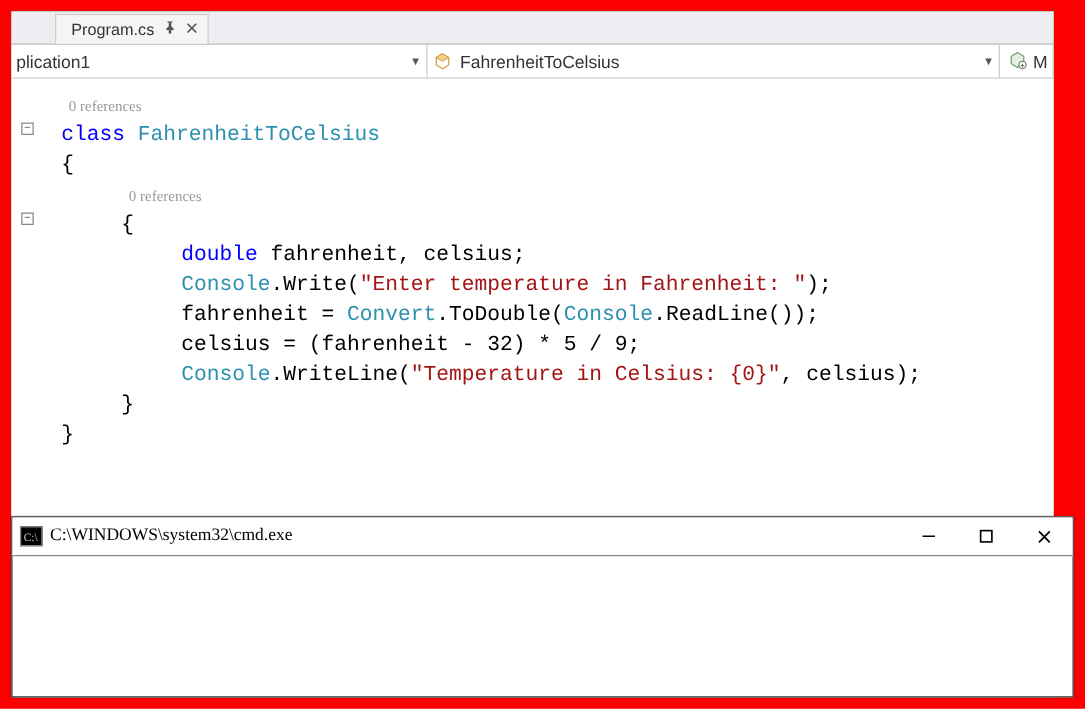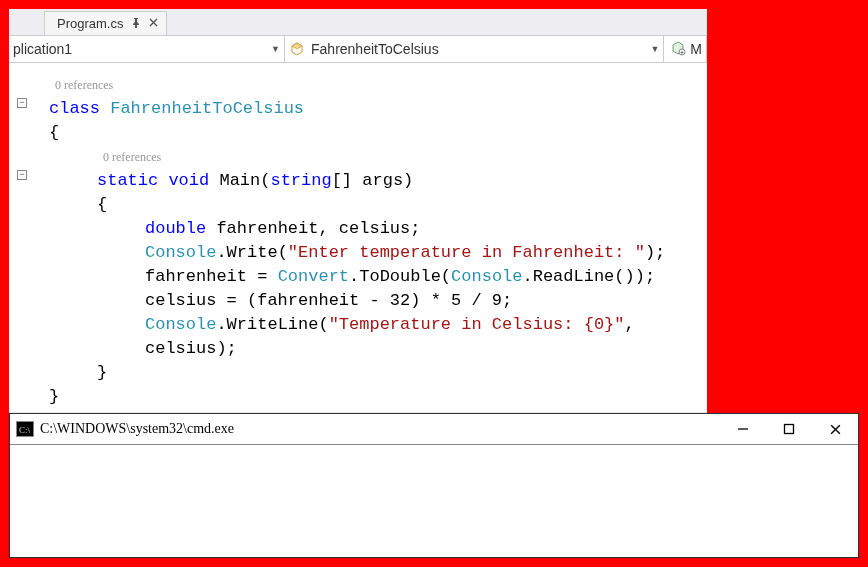--- a/index.html
+++ b/index.html
@@ -5,21 +5,21 @@
     * { box-sizing: border-box; margin: 0; padding: 0; }
     body {
       width: 868px;
       height: 567px;
       background: #ff0000;
       padding: 9px;
       font-family: 'Segoe UI', Tahoma, sans-serif;
       overflow: hidden;
     }
     .vs-window {
-      width: 698px;
+      width: 834px;
       height: 549px;
       background: #15803d;
       position: relative;
     }
     .tab-bar {
       height: 26px;
       background: #eeeef2;
       display: flex;
       align-items: flex-end;
       padding-left: 35px;
@@ -195,21 +195,20 @@
   <div class="code-area">
     <div class="code-gutter">
       <div class="fold" style="top:35px;">−</div>
       <div class="fold" style="top:107px;">−</div>
     </div>
     <div class="code-lines">
       <div class="codelens">0 references</div>
       <div><span class="k">class</span> <span class="t">FahrenheitToCelsius</span></div>
       <div><span class="n">{</span></div>
       <div class="codelens indent1">0 references</div>
-      <div style="padding-left:48px;"><span class="k">static</span> <span class="k">void</span><span class="n"> Main(</span><span class="k">string</span><span class="n">[] args)</span></div>
       <div style="padding-left:48px;"><span class="n">{</span></div>
       <div style="padding-left:96px;"><span class="k">double</span><span class="n"> fahrenheit, celsius;</span></div>
       <div style="padding-left:96px;"><span class="t">Console</span><span class="n">.Write(</span><span class="s">"Enter temperature in Fahrenheit: "</span><span class="n">);</span></div>
       <div style="padding-left:96px;"><span class="n">fahrenheit = </span><span class="t">Convert</span><span class="n">.ToDouble(</span><span class="t">Console</span><span class="n">.ReadLine());</span></div>
       <div style="padding-left:96px;"><span class="n">celsius = (fahrenheit - 32) * 5 / 9;</span></div>
       <div style="padding-left:96px;"><span class="t">Console</span><span class="n">.WriteLine(</span><span class="s">"Temperature in Celsius: {0}"</span><span class="n">, celsius);</span></div>
       <div style="padding-left:48px;"><span class="n">}</span></div>
       <div><span class="n">}</span></div>
     </div>
   </div>

